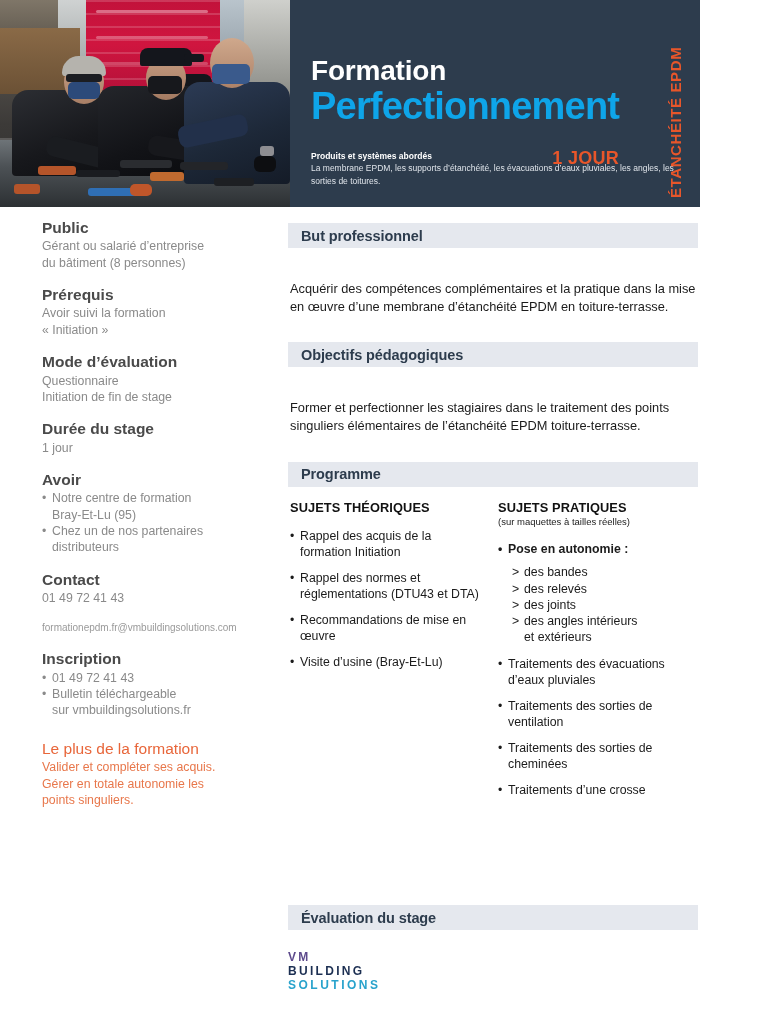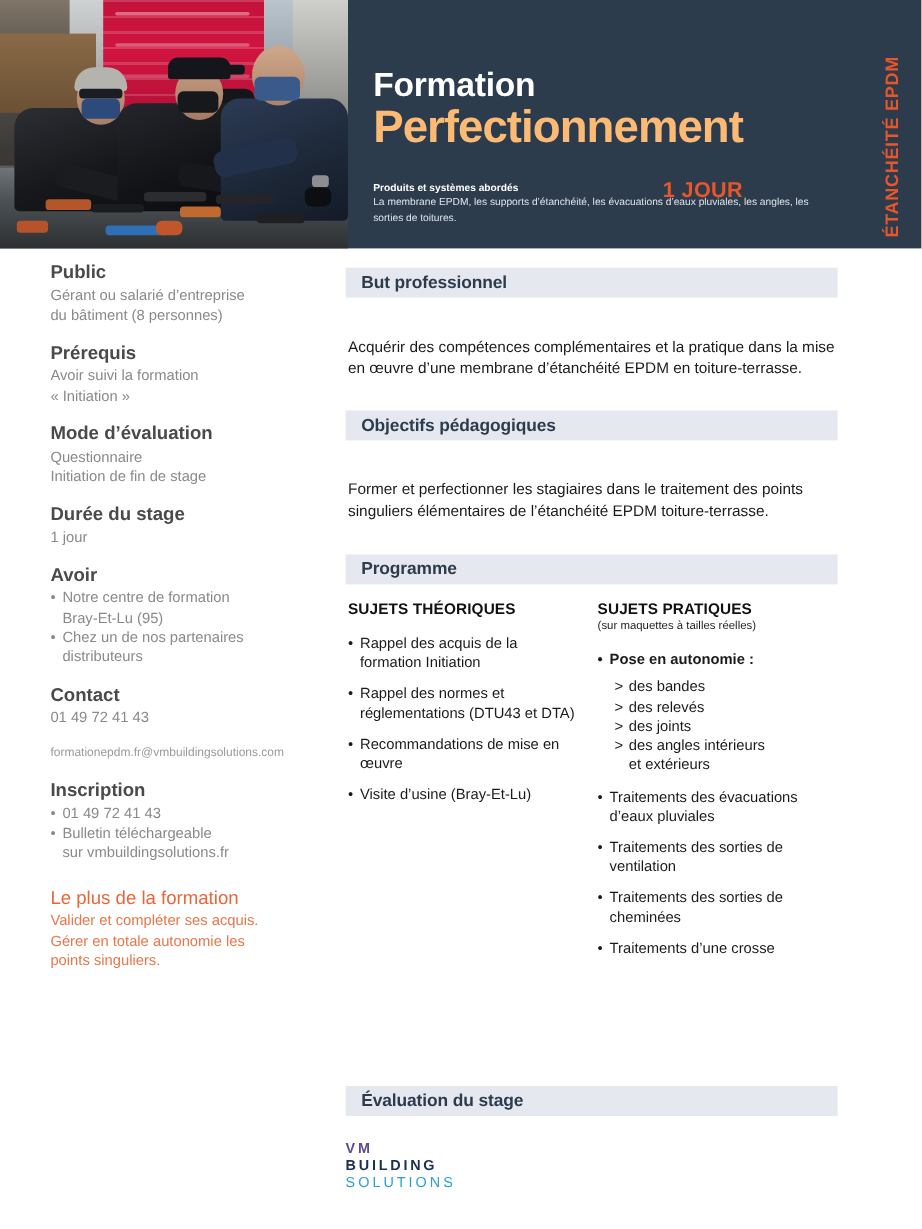--- a/index.html
+++ b/index.html
@@ -14,21 +14,21 @@
     overflow: hidden;
     font-family: "Liberation Sans", sans-serif;
     color: #222;
     -webkit-font-smoothing: antialiased;
   }
 
   
   .header {
     position: absolute;
     left: 0; top: 0;
-    width: 768px; height: 207px;
+    width: 700px; height: 207px;
     display: flex;
   }
   .header-photo {
     width: 290px;
     height: 207px;
     position: relative;
     overflow: hidden;
     background: #2b2b30;
     flex: 0 0 290px;
   }
@@ -167,21 +167,21 @@
   .h-formation {
     font-size: 28px;
     font-weight: bold;
     color: #ffffff;
     line-height: 1.0;
     letter-spacing: -0.2px;
   }
   .h-perfect {
     font-size: 38px;
     font-weight: bold;
-    color: #fdba74;
+    color: #0ea5e9;
     line-height: 1.08;
     letter-spacing: -0.8px;
     margin-top: 1px;
   }
   .h-duration {
     position: absolute;
     right: 0;
     top: 91px;
     font-size: 18px;
     font-weight: bold;
@@ -381,21 +381,21 @@
     margin-left: 0px;
     font-size: 12px;
     font-weight: bold;
     letter-spacing: 2.3px;
     display: flex;
     align-items: baseline;
     flex-direction: column;
   }
   .logo-vm { color: #5d4a8c; }
   .logo-building { color: #1c2f52; }
-  .logo-solutions { color: #29a3cc; font-weight: normal; letter-spacing: 2.5px; text-align: center; }
+  .logo-solutions { color: #29a3cc; font-weight: bold; letter-spacing: 2.5px; text-align: center; }
 </style>
 </head>
 <body>
 
 <div class="header">
 
   <div class="header-photo">
     <div class="ph-wall"></div>
     <div class="ph-shelf"></div>
     <div class="ph-panel-l"></div>

